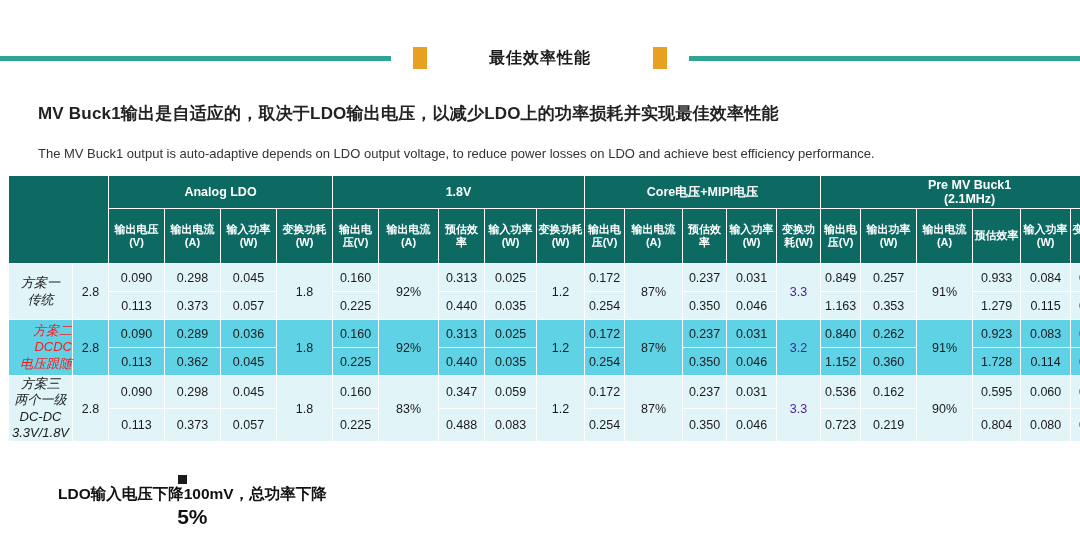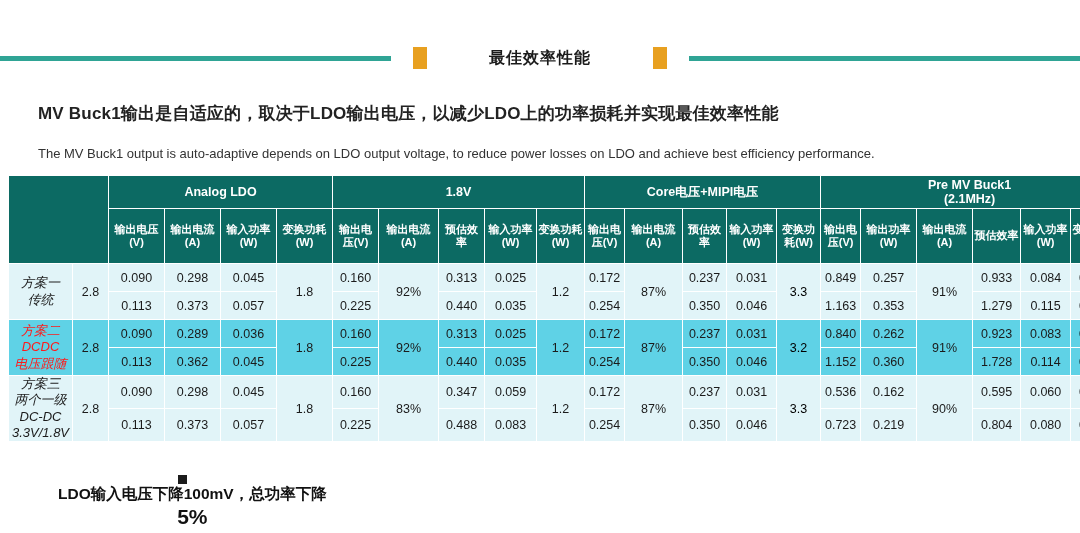--- a/index.html
+++ b/index.html
@@ -88,22 +88,22 @@
   tbody td{
     border:1px solid #ffffff;
     font-size:12.5px;color:#1b1b1b;
   }
   tbody tr.band-a td{background:#E1F4F8;}
   tbody tr.band-b td{background:#5FD2E6;}
 
   tbody td.lbl{
     font-size:13px;line-height:1.25;font-style:italic;
   }
-  tbody td.lbl.red{color:#FF1A1A;font-weight:normal;}
-  td.red{color:#000000;}
+  tbody td.lbl.red{color:#FF1A1A;font-weight:normal;text-align:right;}
+  td.red{color:#4c1d95;}
   .h28{height:28px;}
   .h33{height:33px;}
 
   
   .bullet{
     position:absolute;left:58px;top:475px;
     display:flex;align-items:center;
     font-size:15.5px;font-weight:bold;color:#111;
     white-space:nowrap;
     flex-direction:column;

